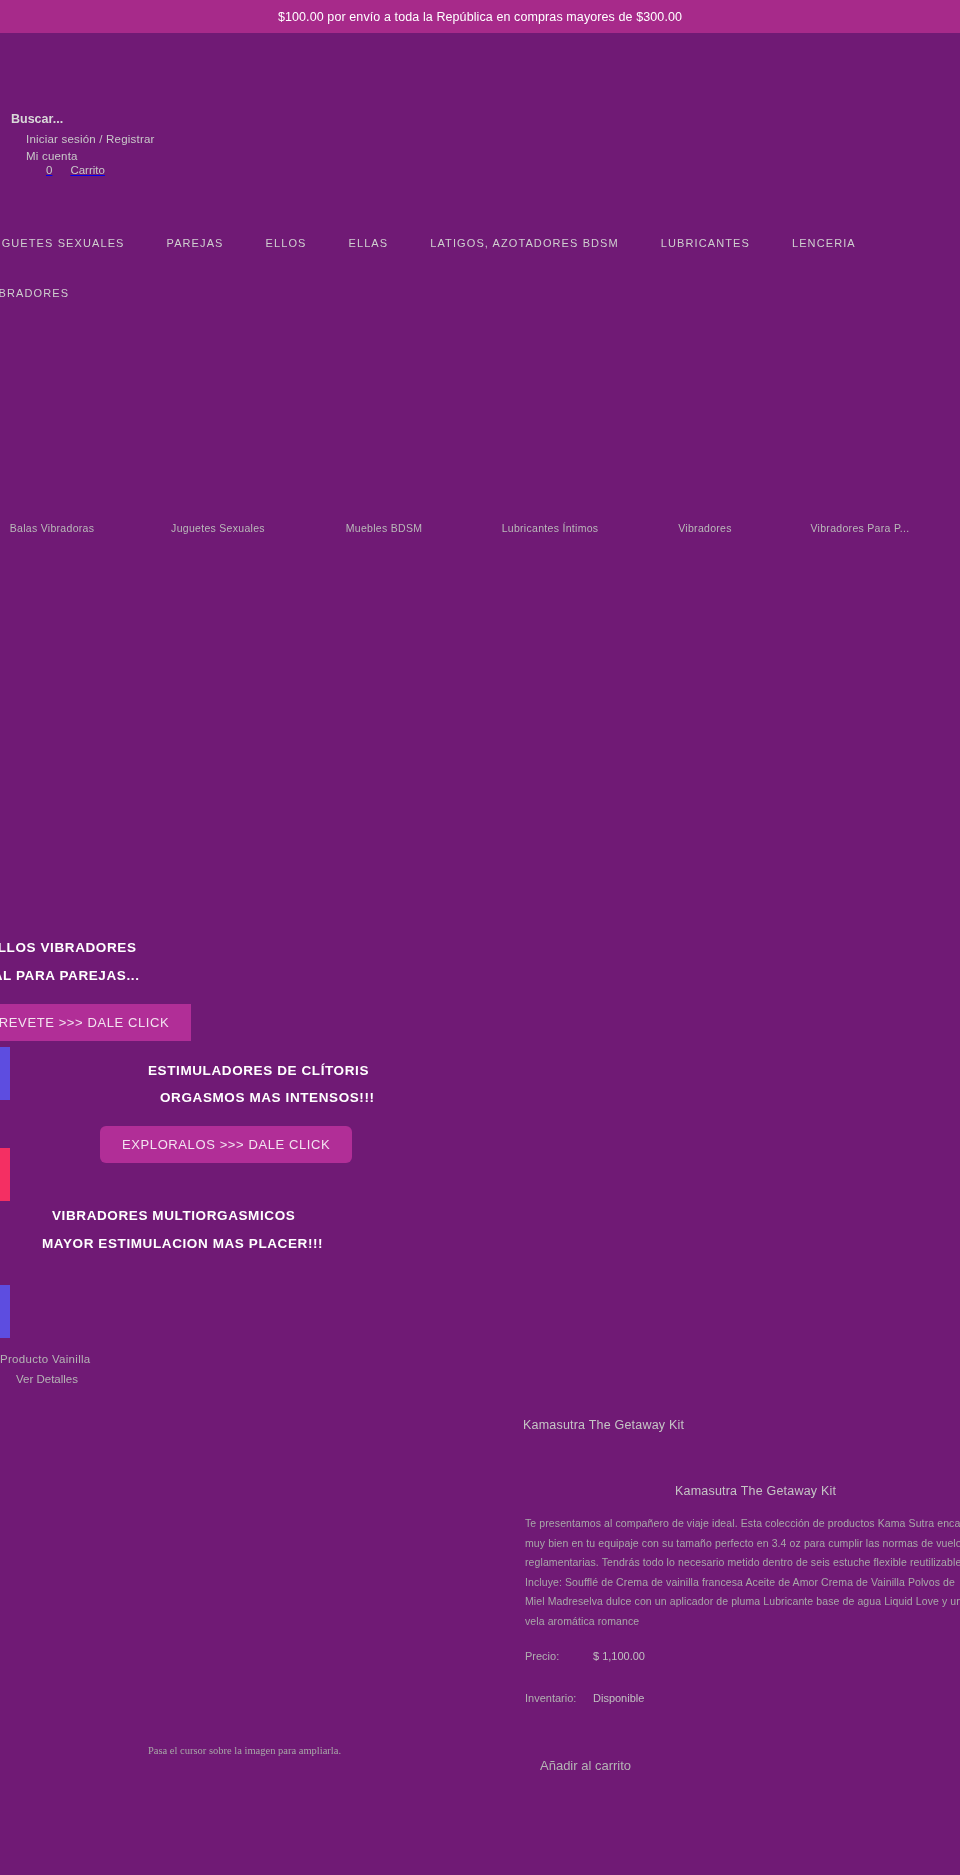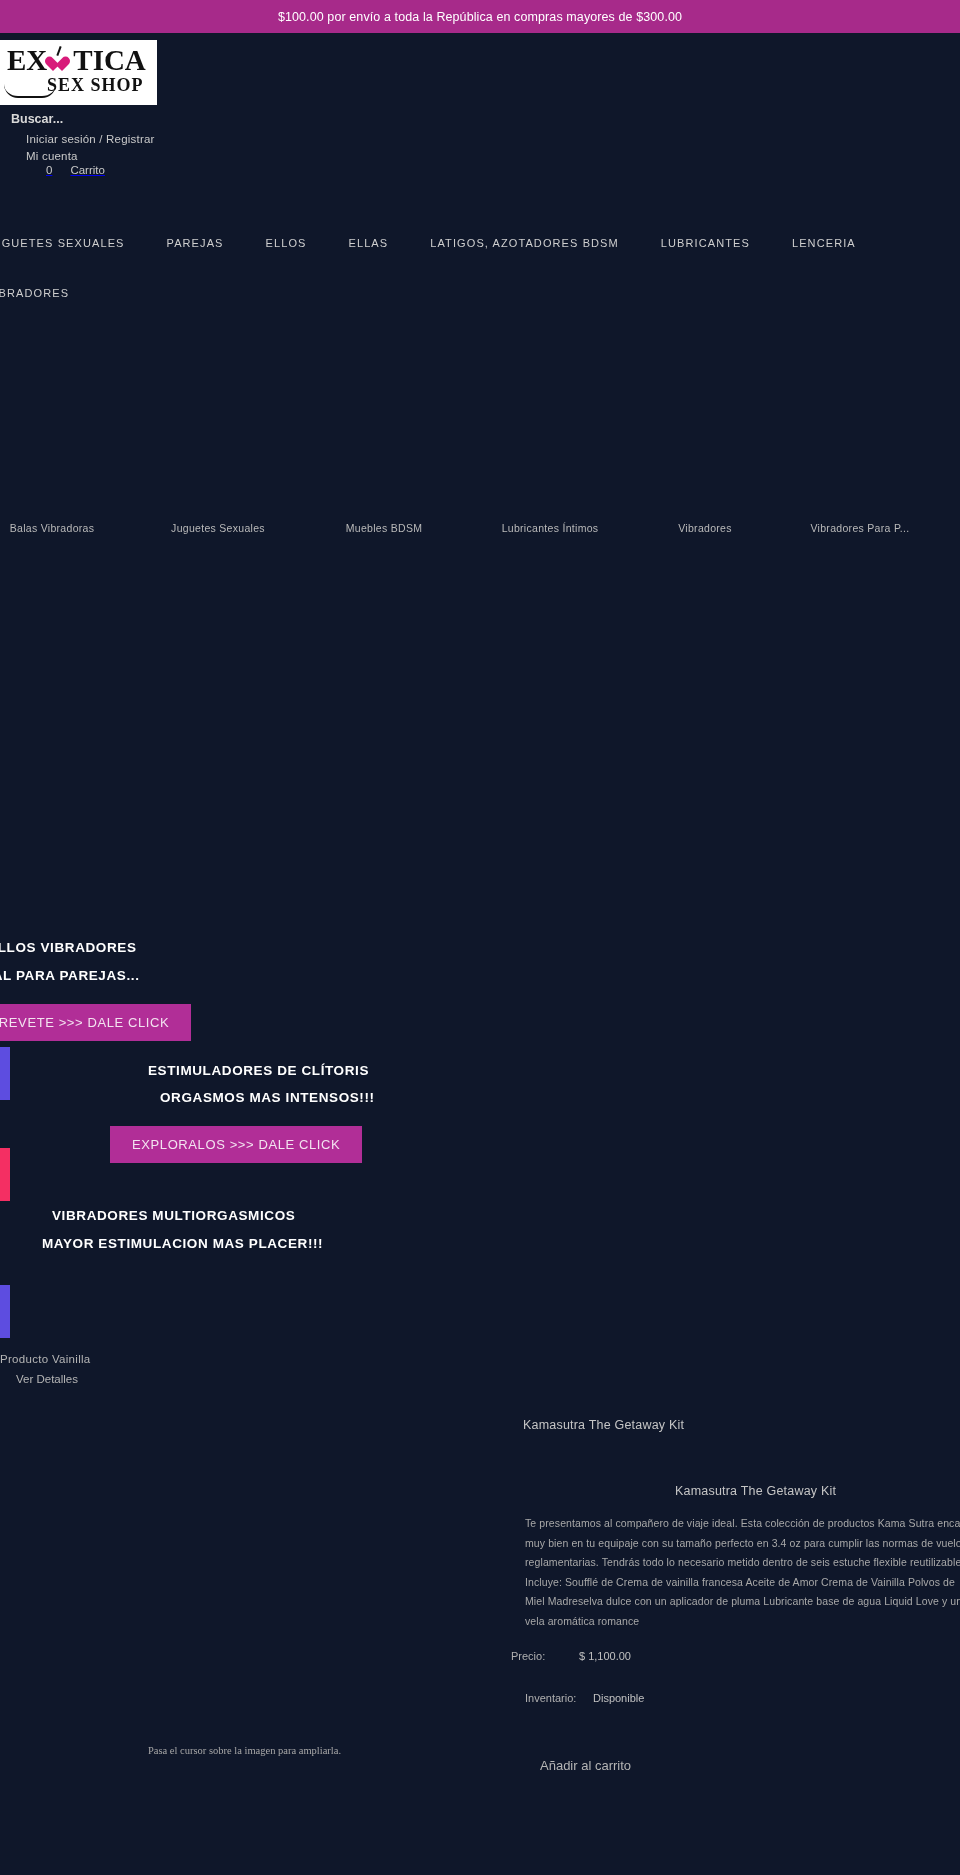--- a/index.html
+++ b/index.html
@@ -4,21 +4,21 @@
 <style>
   * { box-sizing: border-box; margin: 0; padding: 0; }
   html, body {
     width: 960px;
     height: 1875px;
     background: #000000;
     font-family: "Liberation Sans", sans-serif;
     color: #ffffff;
     overflow: hidden;
   }
-  .page { position: relative; width: 960px; height: 1875px; background: #0f172a; }
+  .page { position: relative; width: 960px; height: 1875px; background: #701a75; }
 
   
   .promo-bar {
     position: absolute; left: 0; top: 0; width: 960px; height: 33px;
     background: #a72a8a;
     display: flex; align-items: center; justify-content: center;
   }
   .promo-bar-text {
     font-size: 12.5px; color: #ffffff; letter-spacing: 0.1px;
     font-family: "Liberation Sans", sans-serif;
@@ -124,21 +124,21 @@
 
   
   .b1-title { position: absolute; left: -30px; top: 940px; }
   .b1-sub   { position: absolute; left: -30px; top: 968px; }
   .b1-btn   { position: absolute; left: -40px; top: 1004px; }
   .b1-strip { position: absolute; left: 0; top: 1047px; width: 10px; height: 53px; background: #5d4de0; }
 
   
   .b2-title { position: absolute; left: 148px; top: 1063px; }
   .b2-sub   { position: absolute; left: 160px; top: 1090px; }
-  .b2-btn   { position: absolute; left: 110px; top: 1126px; }
+  .b2-btn   { position: absolute; left: 100px; top: 1126px; border-radius: 6px; }
   .b2-strip { position: absolute; left: 0; top: 1148px; width: 10px; height: 53px; background: #f42f63; }
 
   
   .b3-title { position: absolute; left: 52px; top: 1208px; }
   .b3-sub   { position: absolute; left: 42px; top: 1236px; }
   .b3-btn   { position: absolute; left: 44px; top: 1272px; }
   .b3-strip { position: absolute; left: 0; top: 1285px; width: 10px; height: 53px; background: #5d4de0; }
 
   
   .feat-heading {
@@ -159,21 +159,21 @@
   }
   .prod-desc {
     position: absolute; left: 525px; top: 1514px; width: 452px;
     font-size: 10.5px; color: #a8a8a8; line-height: 19.5px;
     text-align: left; letter-spacing: 0.1px;
   }
   .prod-meta-row {
     position: absolute; display: flex; align-items: baseline;
     font-size: 11px; color: #b0b0b0;
   }
-  .prod-price-row { left: 511px; top: 1650px; }
+  .prod-price-row { left: 525px; top: 1650px; }
   .prod-stock-row { left: 525px; top: 1692px; }
   .meta-label { width: 68px; display: inline-block; }
   .meta-value { color: #c0c0c0; text-align: right; }
   .zoom-hint {
     position: absolute; left: 148px; top: 1745px;
     font-size: 10.5px; color: #a8a8a8; font-family: Liberation Serif, serif;
   }
   .add-cart-btn {
     position: absolute; left: 540px; top: 1758px;
     background: transparent; border: none; cursor: pointer;
@@ -183,27 +183,20 @@
 </style>
 </head>
 <body>
 
 <div class="page">
 
   <div class="promo-bar">
     <span class="promo-bar-text">$100.00 por envío a toda la República en compras mayores de $300.00</span>
   </div>
 
-  <a class="logo-box" href="#">
-    <span class="logo-main">EX<span style="padding-left:26px">TICA</span></span>
-    <span class="logo-accent"></span>
-    <span class="logo-heart"></span>
-    <span class="logo-swoosh"></span>
-    <span class="logo-sub">SEX SHOP</span>
-  </a>
 
   <div class="search-row">
     <input class="search-input" type="text" placeholder="Buscar..." style="">
   </div>
 
   <div class="account-links">
     <a class="account-link" href="#">Iniciar sesión / Registrar</a>
     <a class="account-link" href="#">Mi cuenta</a>
   </div>
 

